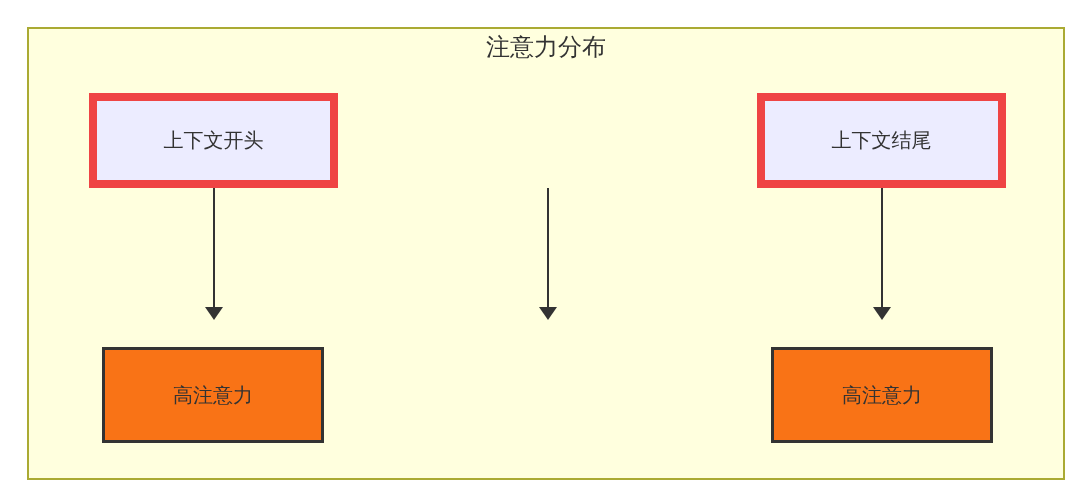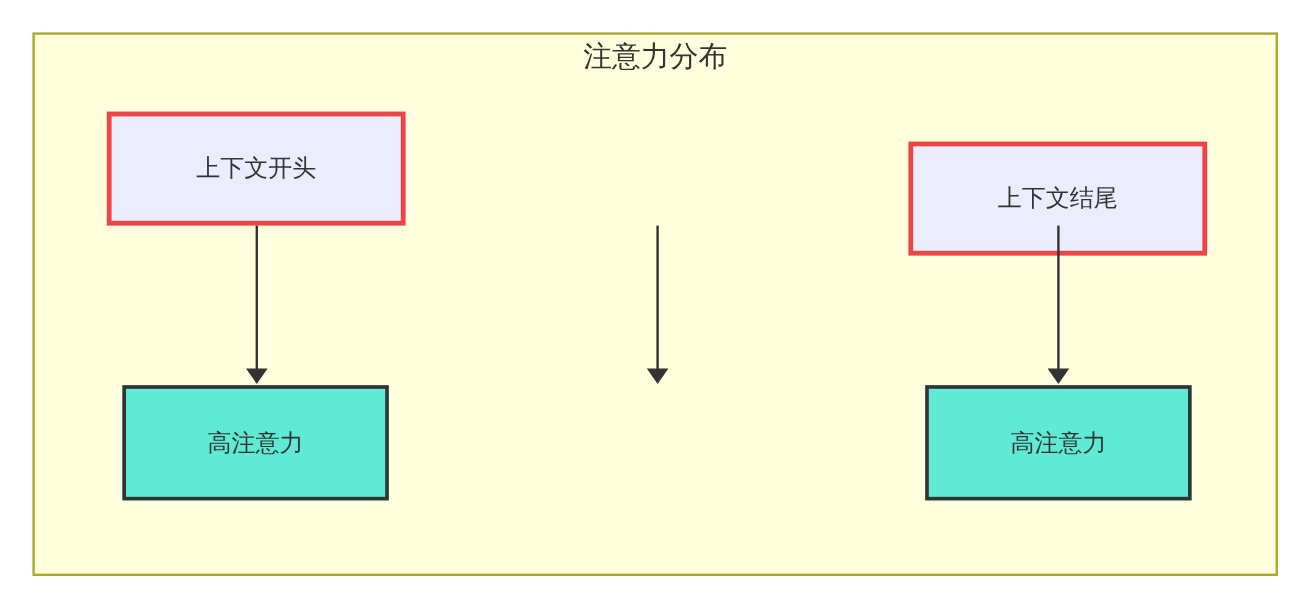--- a/index.html
+++ b/index.html
@@ -43,33 +43,33 @@
     justify-content: center;
     font-size: 20px;
     color: #333333;
     text-align: center;
   }
   .source-node {
     top: 93px;
     width: 249px;
     height: 95px;
     background: #ececff;
-    border: 4px solid #ef4444;
+    border: 8px solid #ef4444;
   }
   .result-node {
     top: 321px;
     width: 222px;
     height: 96px;
     border: 3px solid #333333;
   }
-  .result-node[data-level="high"] { background: #5eead4; }
+  .result-node[data-level="high"] { background: #f97316; margin-top: 26px; }
   .result-node[data-level="low"]  { background: #ff9999; }
   .src-1 { left: 89px; }
   .src-2 { left: 423px; }
-  .src-3 { left: 757px; margin-top: 25px; }
+  .src-3 { left: 757px; }
   .res-1 { left: 102px; }
   .res-2 { left: 437px; }
   .res-3 { left: 771px; }
   .arrow-line {
     position: absolute;
     top: 188px;
     width: 2px;
     height: 120px;
     background: #333333;
   }

